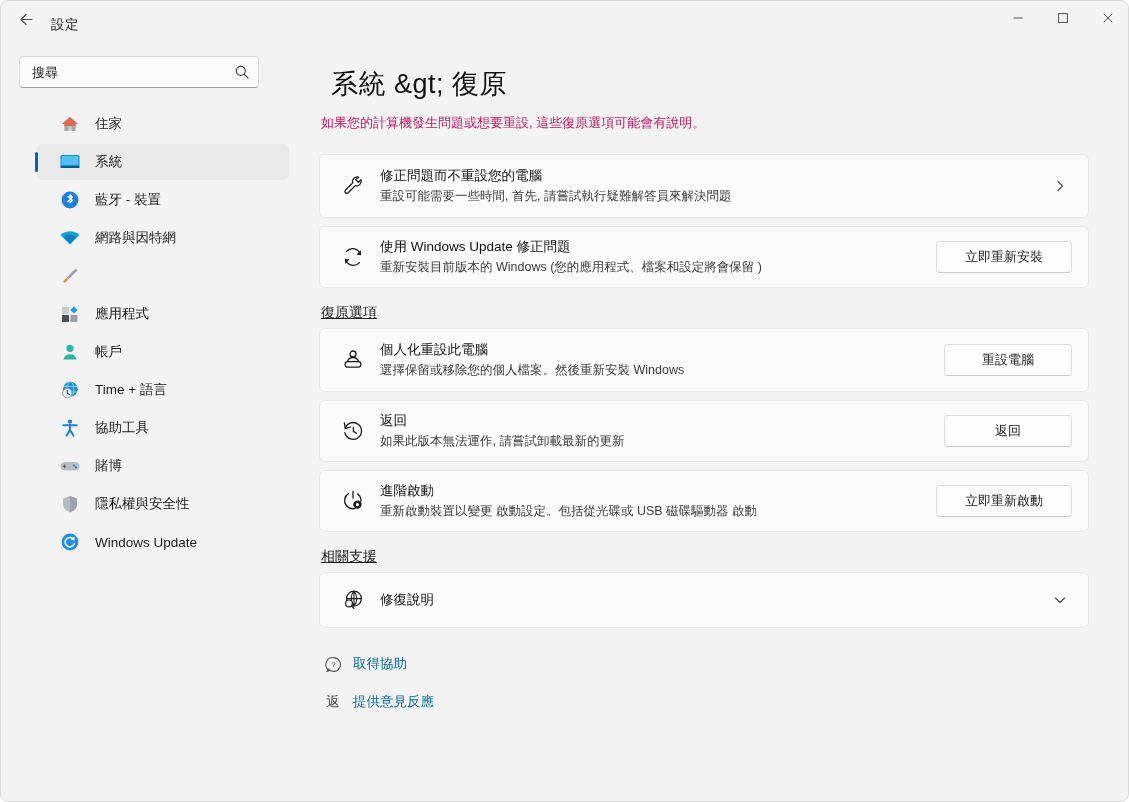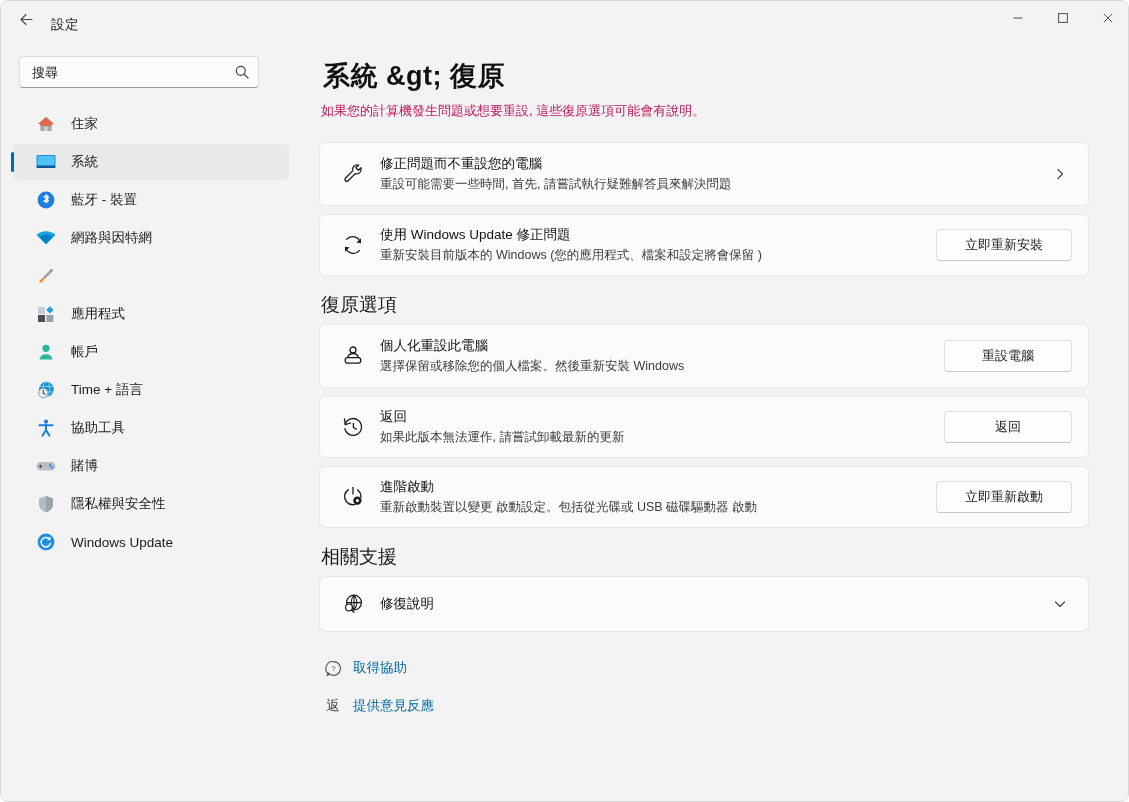--- a/index.html
+++ b/index.html
@@ -87,21 +87,21 @@
     display: flex; align-items: center;
     padding: 0 8px 0 10px;
   }
   #search-input {
     flex: 1;
     border: 0; outline: 0; background: transparent;
     font-family: inherit; font-size: 13px; color: #1b1b1b;
   }
   #search-input::placeholder { color: #1b1b1b; opacity: 1; }
 
-  #navlist { margin-top: 18px; }
+  #navlist { margin-top: 18px; padding-left: 24px; }
   .nav-item {
     position: relative;
     display: flex; align-items: center;
     height: 36px;
     margin: 2px 12px 2px 12px;
     padding-left: 22px;
     border-radius: 5px;
     cursor: default;
   }
   .nav-item.selected { background: #e9e9e9; }
@@ -121,32 +121,33 @@
 
   
   #main {
     position: absolute; left: 300px; top: 33px;
     width: 829px; height: 769px;
     background: #f3f3f3;
     overflow: hidden;
   }
   #page-head { padding: 20px 0 0 18px; }
   #page-title {
-    font-size: 27px; font-weight: bold;
-    color: #111; margin: 4px;
+    font-size: 27px; font-weight: normal;
+    color: #111; margin: 12px;
     letter-spacing: .5px;
   }
   #page-sub {
     font-size: 13px; color: #be185d;
     margin: 8px 10px 0 2px;
   }
 
   .section-label {
-    font-size: 19px; color: #1b1b1b;
+    font-size: 14px; color: #1b1b1b;
     margin: 16px 0 6px 20px;
+    text-decoration: underline;
   }
 
   .card {
     background: #fbfbfb;
     border: 1px solid #e7e7e7;
     border-radius: 6px;
     margin: 6px 41px 0 18px;
     min-height: 62px;
     display: flex; align-items: center;
     padding: 0 16px 0 16px;

